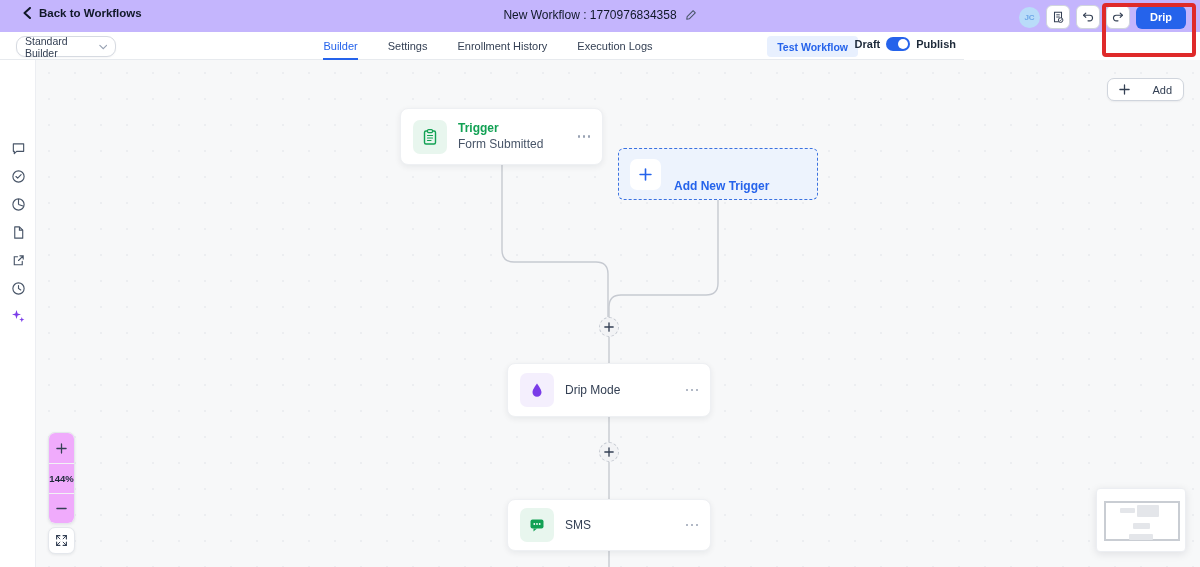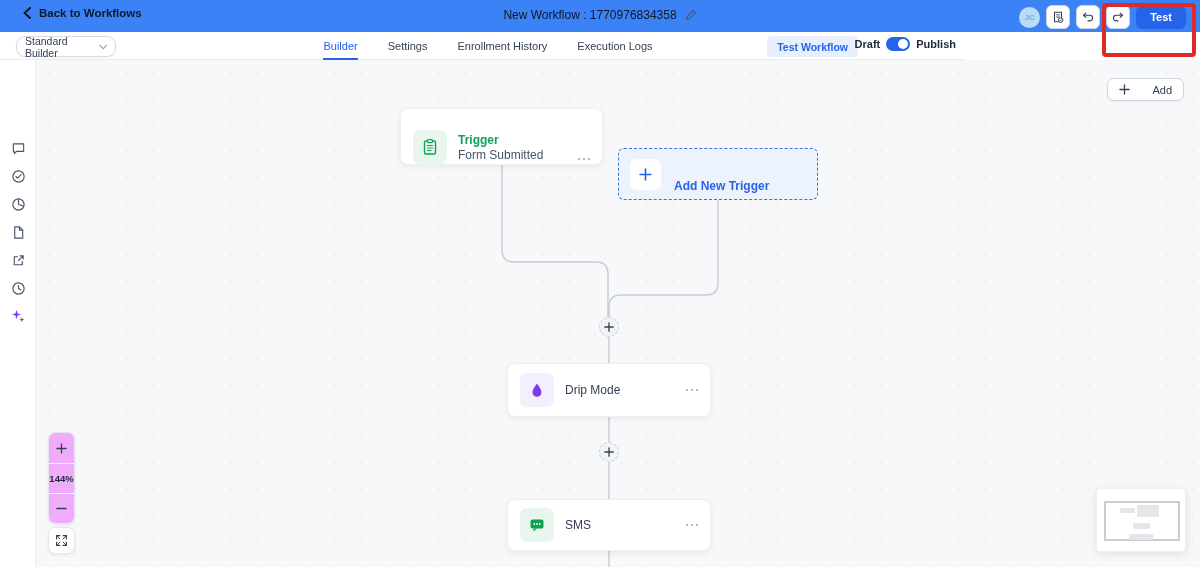--- a/index.html
+++ b/index.html
@@ -1,19 +1,19 @@
 <!DOCTYPE html>
 <html><head>
 <meta charset="utf-8">
 <style>
   * { margin:0; padding:0; box-sizing:border-box; }
   html,body { width:1200px; height:567px; font-family:"Liberation Sans", sans-serif; background:#fff; overflow:hidden; }
 
   
-  .header { position:absolute; left:0; top:0; width:1200px; height:32px; background:#3b82f6; }
+  .header { position:absolute; left:0; top:0; width:1200px; height:32px; background:#c4b5fd; }
   .back { position:absolute; left:22px; top:7px; display:flex; align-items:center; gap:7px; cursor:pointer; }
   .back-label { font-size:11.5px; font-weight:bold; color:#101828; }
   .wf-title-wrap { position:absolute; left:0; top:8px; width:100%; display:flex; justify-content:center; align-items:center; gap:8px; pointer-events:none; }
   .wf-title { font-size:12px; color:#101828; }
   .hdr-right { position:absolute; right:14px; top:5px; display:flex; align-items:center; gap:6px; }
   .avatar { width:21px; height:21px; border-radius:50%; background:#b9dcf9; color:#6ea8e8; font-size:8px; font-weight:bold; display:flex; align-items:center; justify-content:center; }
   .icon-btn { width:24px; height:24px; border:1px solid #d0d5dd; border-radius:6px; background:#fff; display:flex; align-items:center; justify-content:center; cursor:pointer; }
   .save-btn { height:23px; padding:0 14px; background:#2563eb; color:#fff; border:none; border-radius:6px; font-size:11px; font-weight:bold; font-family:"Liberation Sans",sans-serif; cursor:pointer; }
 
   
@@ -98,21 +98,21 @@
           <path d="M5.5 3.5 L3 6 L5.5 8.5" stroke="#344054" stroke-width="1.3" fill="none" stroke-linecap="round" stroke-linejoin="round"></path>
           <path d="M3 6 H10 a3.2 3.2 0 0 1 0 6.4 H8" stroke="#344054" stroke-width="1.3" fill="none" stroke-linecap="round"></path>
         </svg>
     </div>
     <div class="icon-btn">
       <svg width="14" height="14" viewBox="0 0 16 16">
           <path d="M10.5 3.5 L13 6 L10.5 8.5" stroke="#344054" stroke-width="1.3" fill="none" stroke-linecap="round" stroke-linejoin="round"></path>
           <path d="M13 6 H6 a3.2 3.2 0 0 0 0 6.4 H8" stroke="#344054" stroke-width="1.3" fill="none" stroke-linecap="round"></path>
         </svg>
     </div>
-    <button class="save-btn">Test</button>
+    <button class="save-btn">Drip</button>
   </div>
 </div>
 
 <div class="toolbar">
   <div class="builder-select">
     <span>Standard Builder</span>
     <svg width="9" height="6" viewBox="0 0 10 6">
         <path d="M1 1 L5 5 L9 1" stroke="#98a2b3" stroke-width="1.4" fill="none" stroke-linecap="round"></path>
       </svg>
   </div>
@@ -189,21 +189,21 @@
     <path d="M573 491 V507" stroke="#c6cad1" stroke-width="1.4" fill="none"></path>
   </svg>
 
   <div class="add-btn">
     <svg width="11" height="11" viewBox="0 0 12 12">
         <path d="M6 1 V11 M1 6 H11" stroke="#344054" stroke-width="1.4" stroke-linecap="round"></path>
       </svg>
     <span>Add</span>
   </div>
 
-  <div class="node" style="left:364px; top:48px; width:203px; height:57px;align-items:flex-end;">
+  <div class="node" style="left:364px; top:48px; width:203px; height:57px;">
     <div class="node-icon green-bg">
       <svg width="18" height="18" viewBox="0 0 18 18">
           <rect x="3.5" y="3" width="11" height="13" rx="1.5" stroke="#12a154" stroke-width="1.4" fill="none"></rect>
           <rect x="6.5" y="1.6" width="5" height="3" rx="1" fill="#e8f6ee" stroke="#12a154" stroke-width="1.2"></rect>
           <path d="M6.5 7.5 h5 M6.5 10 h5 M6.5 12.5 h3.5" stroke="#12a154" stroke-width="1.2" stroke-linecap="round"></path>
         </svg>
     </div>
     <div>
       <div class="trig-title">Trigger</div>
       <div class="trig-sub">Form Submitted</div>

